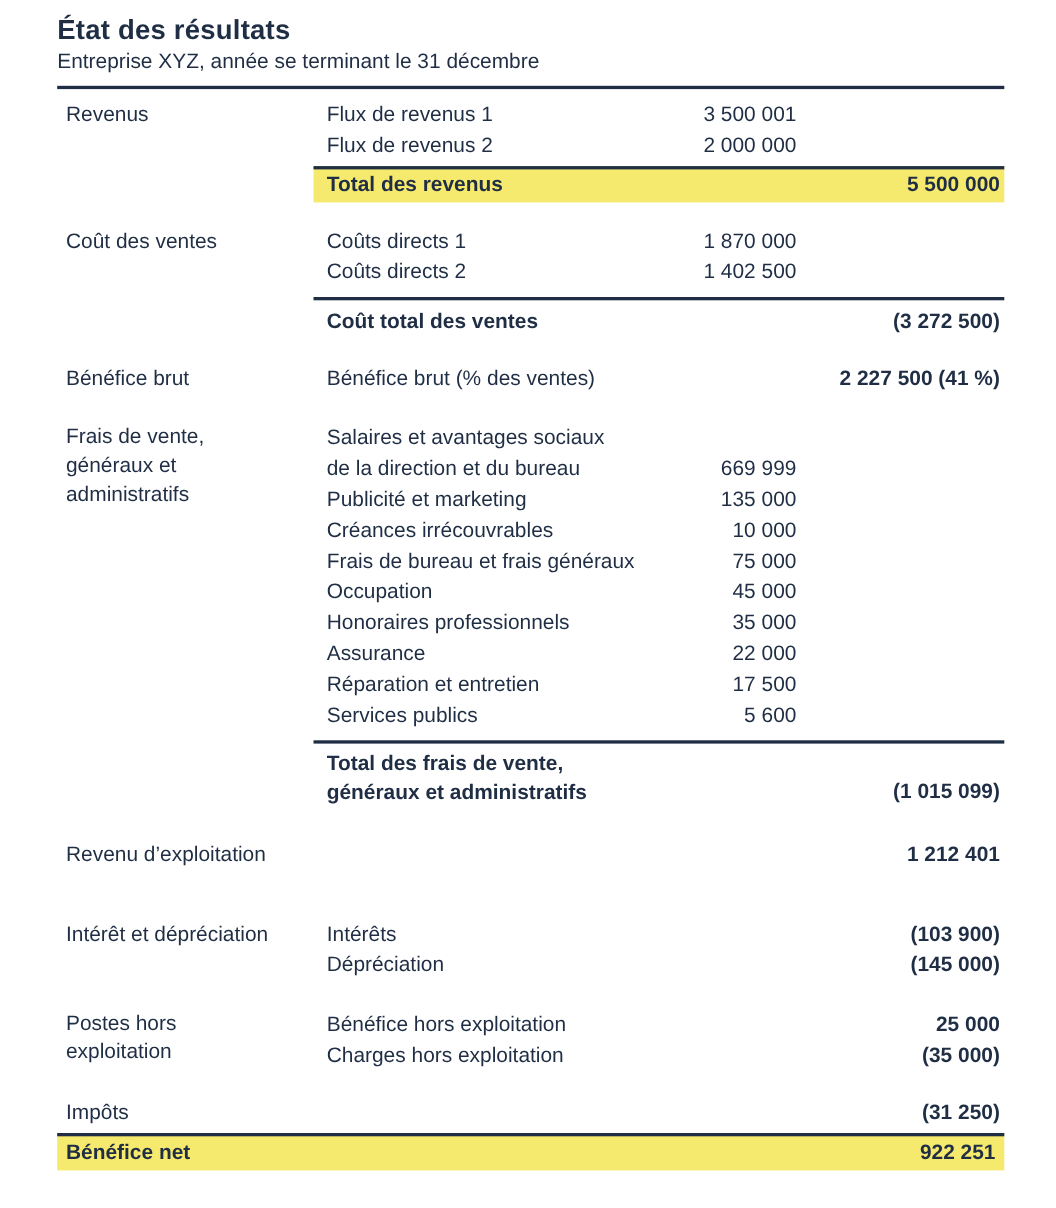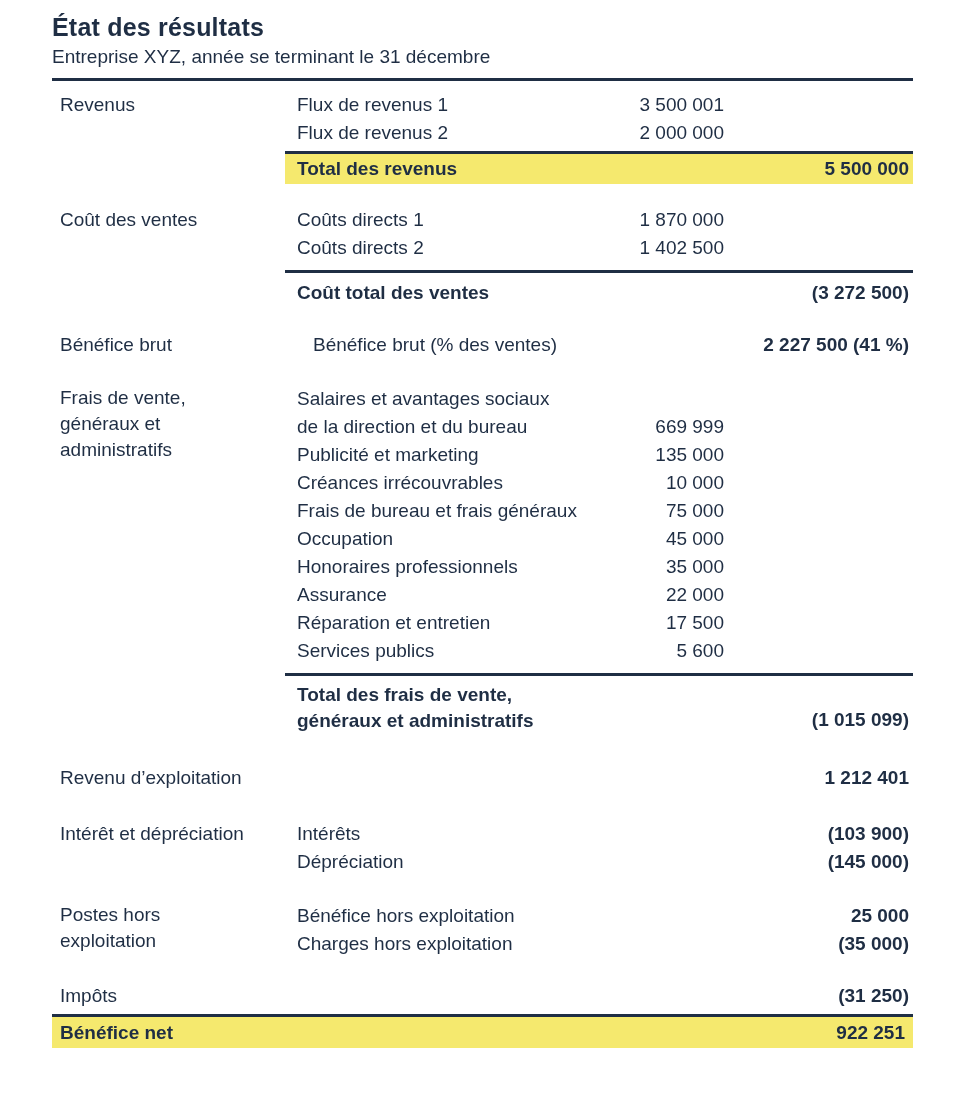--- a/index.html
+++ b/index.html
@@ -31,25 +31,25 @@
   .rnum { text-align: right; padding-right: 4px; font-weight: 700; } 
 
   .hl-bar { background: var(--hl); border-top: 3px solid var(--navy); min-height: 33px; align-items: center; margin-top: 4px; font-weight: 700; }
   .total-grp { border-top: 3px solid var(--navy); padding-top: 6px; margin-top: 8px; font-weight: 700; }
   .total-grp .two-line { line-height: 26px; }
   .align-end { align-self: end; }
   .ml-lines span { display: block; line-height: 26px; }
 
   .sec-rev    { margin-top: 10px; }
   .sec-cost   { margin-top: 22px; }
-  .sec-gross  { margin-top: 24px; gap: 16px; }
+  .sec-gross  { margin-top: 24px; }
   .sec-sga    { margin-top: 26px; }
   .sga-total  { margin-top: 8px; }
   .sec-opinc  { margin-top: 30px; }
-  .sec-intdep { margin-top: 28px; }
+  .sec-intdep { margin-top: 44px; }
   .sec-nonop  { margin-top: 26px; }
   .sec-pretax { margin-top: 26px; }
   .sec-tax    { margin-top: 24px; }
 
   .net-bar {
     margin-top: 4px;
     display: flex; justify-content: space-between; align-items: center;
     background: var(--hl); border-top: 3px solid var(--navy);
     min-height: 34px; font-weight: 700; font-size: 19px;
     padding: 0 8px;

